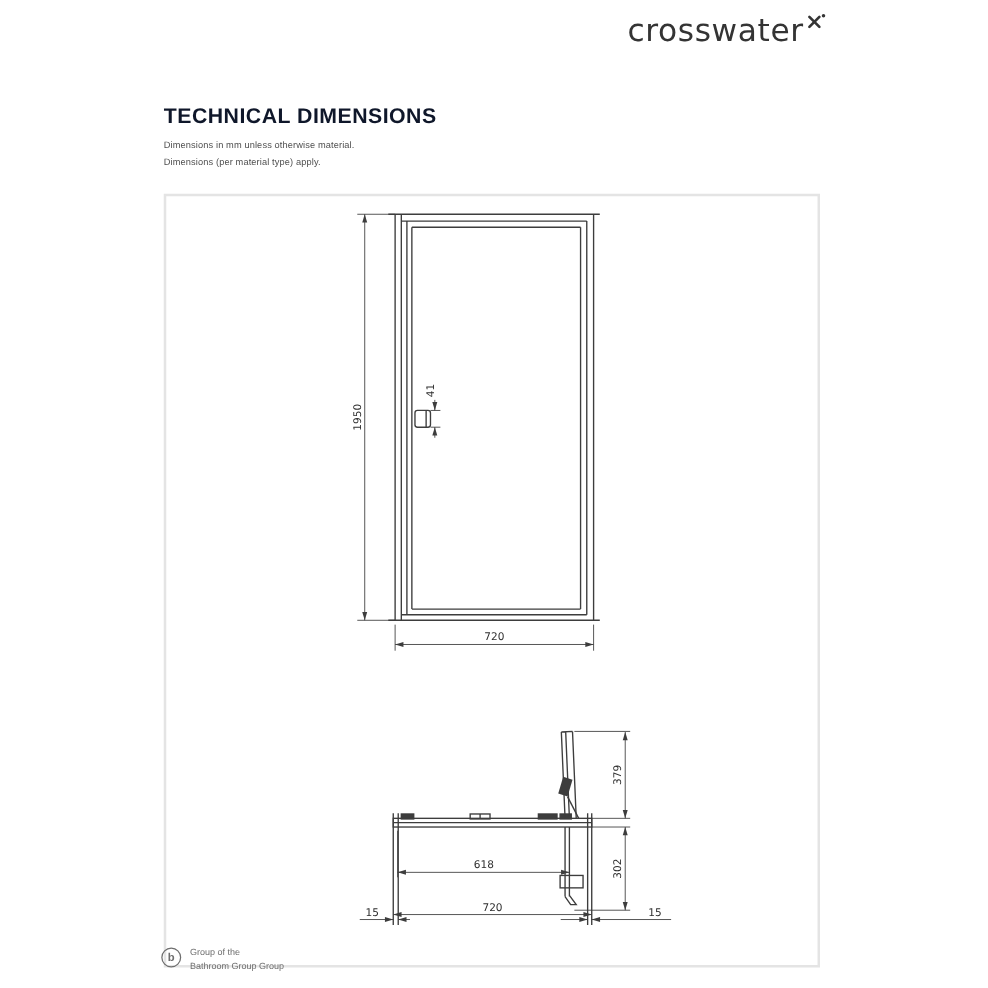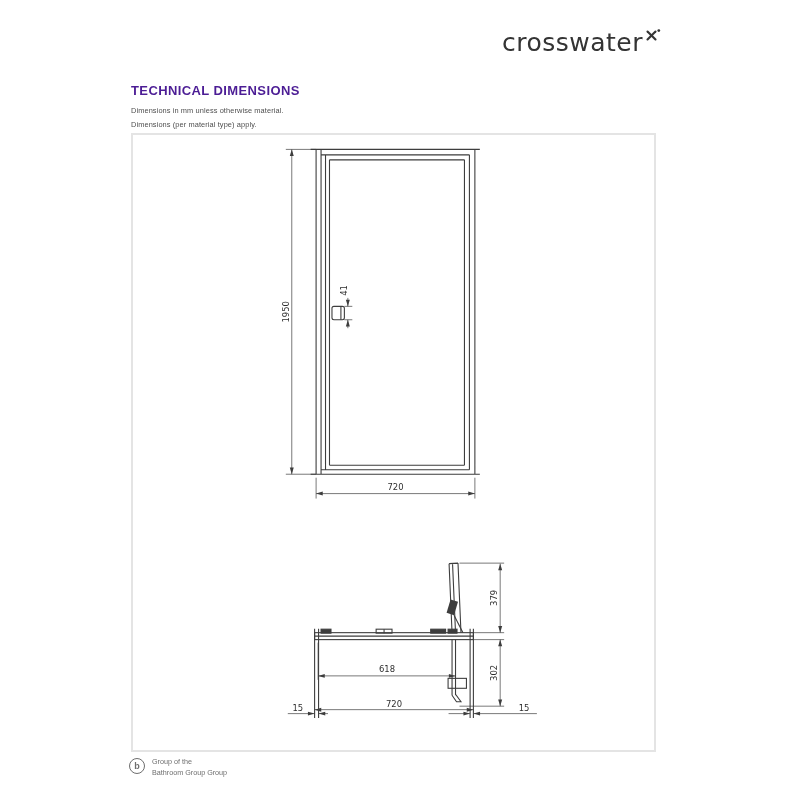--- a/index.html
+++ b/index.html
@@ -1,31 +1,31 @@
 <!DOCTYPE html>
 <html><head>
 <meta charset="utf-8">
 <style>
   html,body{margin:0;padding:0;background:#ffffff;width:790px;height:790px;overflow:hidden;
     font-family:"Liberation Sans", sans-serif;}
   .page{position:relative;width:790px;height:790px;background:#fff;}
 
   
-  .brand{position:absolute;top:30px;right:128px;display:flex;align-items:flex-start;}
+  .brand{position:absolute;top:12px;right:128px;display:flex;align-items:flex-start;}
   .brand-text{font-family:"DejaVu Sans", sans-serif;font-size:25px;font-weight:400;
     color:#343434;letter-spacing:.5px;line-height:1;}
   .brand-mark{margin-left:2px;margin-top:-2px;}
 
   
   .titleblock{position:absolute;left:131px;top:83px;width:420px;}
-  .page-title{font-size:13px;font-weight:700;color:#4c1d95;letter-spacing:.4px;margin:0 0 8px 0;}
+  .page-title{font-size:17px;font-weight:700;color:#0f172a;letter-spacing:.4px;margin:0 0 8px 0;}
   .note{font-size:7.4px;color:#4f4f4f;margin:0 0 4.5px 0;letter-spacing:.1px;}
 
   
-  .drawing-box{position:absolute;left:131px;top:133px;width:525px;height:619px;
+  .drawing-box{position:absolute;left:131px;top:155px;width:525px;height:619px;
     border:2px solid #e4e4e4;box-sizing:border-box;background:#fff;}
   .drawing-box svg{display:block;width:521px;height:597px;}
   .dimtxt{font-family:"DejaVu Sans", sans-serif;font-size:8.5px;fill:#2e2e2e;}
 
   
   .footer{position:absolute;left:129px;top:757px;display:flex;align-items:flex-start;}
   .bb-logo{width:14px;height:14px;border:1.3px solid #6e6e6e;border-radius:50%;
     display:flex;align-items:center;justify-content:center;margin-top:1px;
     font-size:9px;font-weight:700;color:#6e6e6e;line-height:1;}
   .footer-text{margin-left:7px;font-size:7.2px;color:#6e6e6e;line-height:10.5px;}

